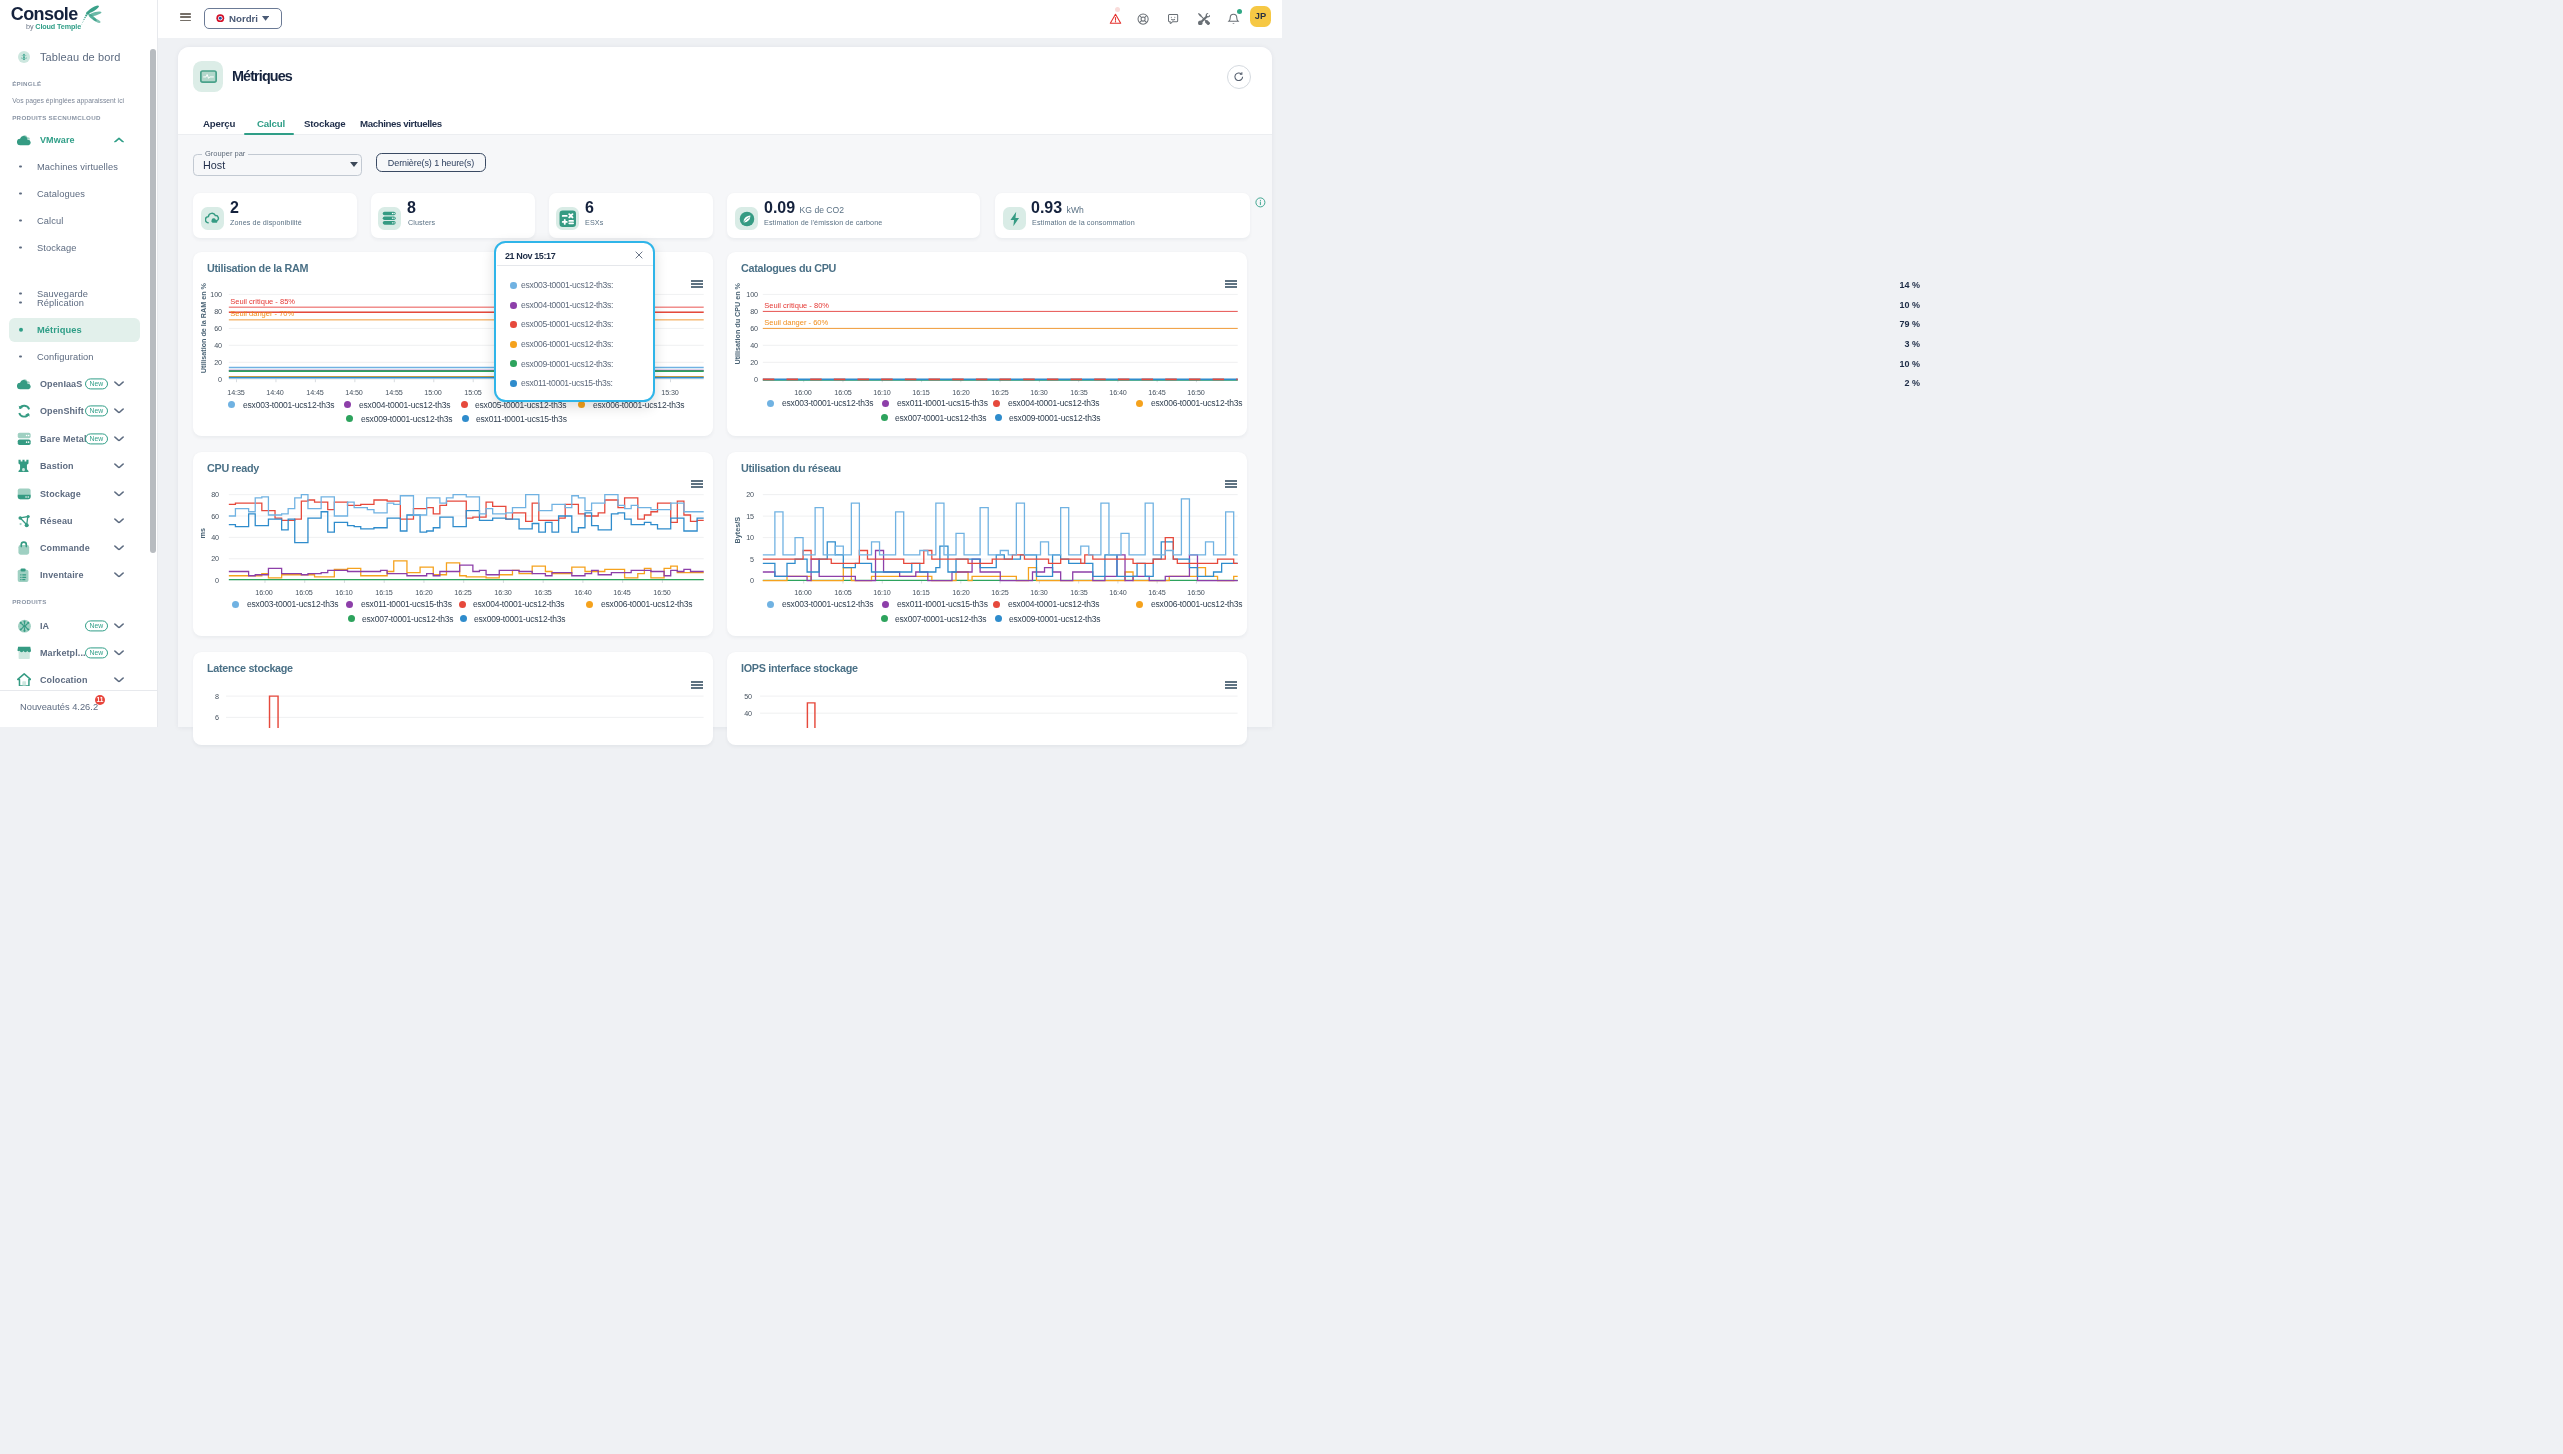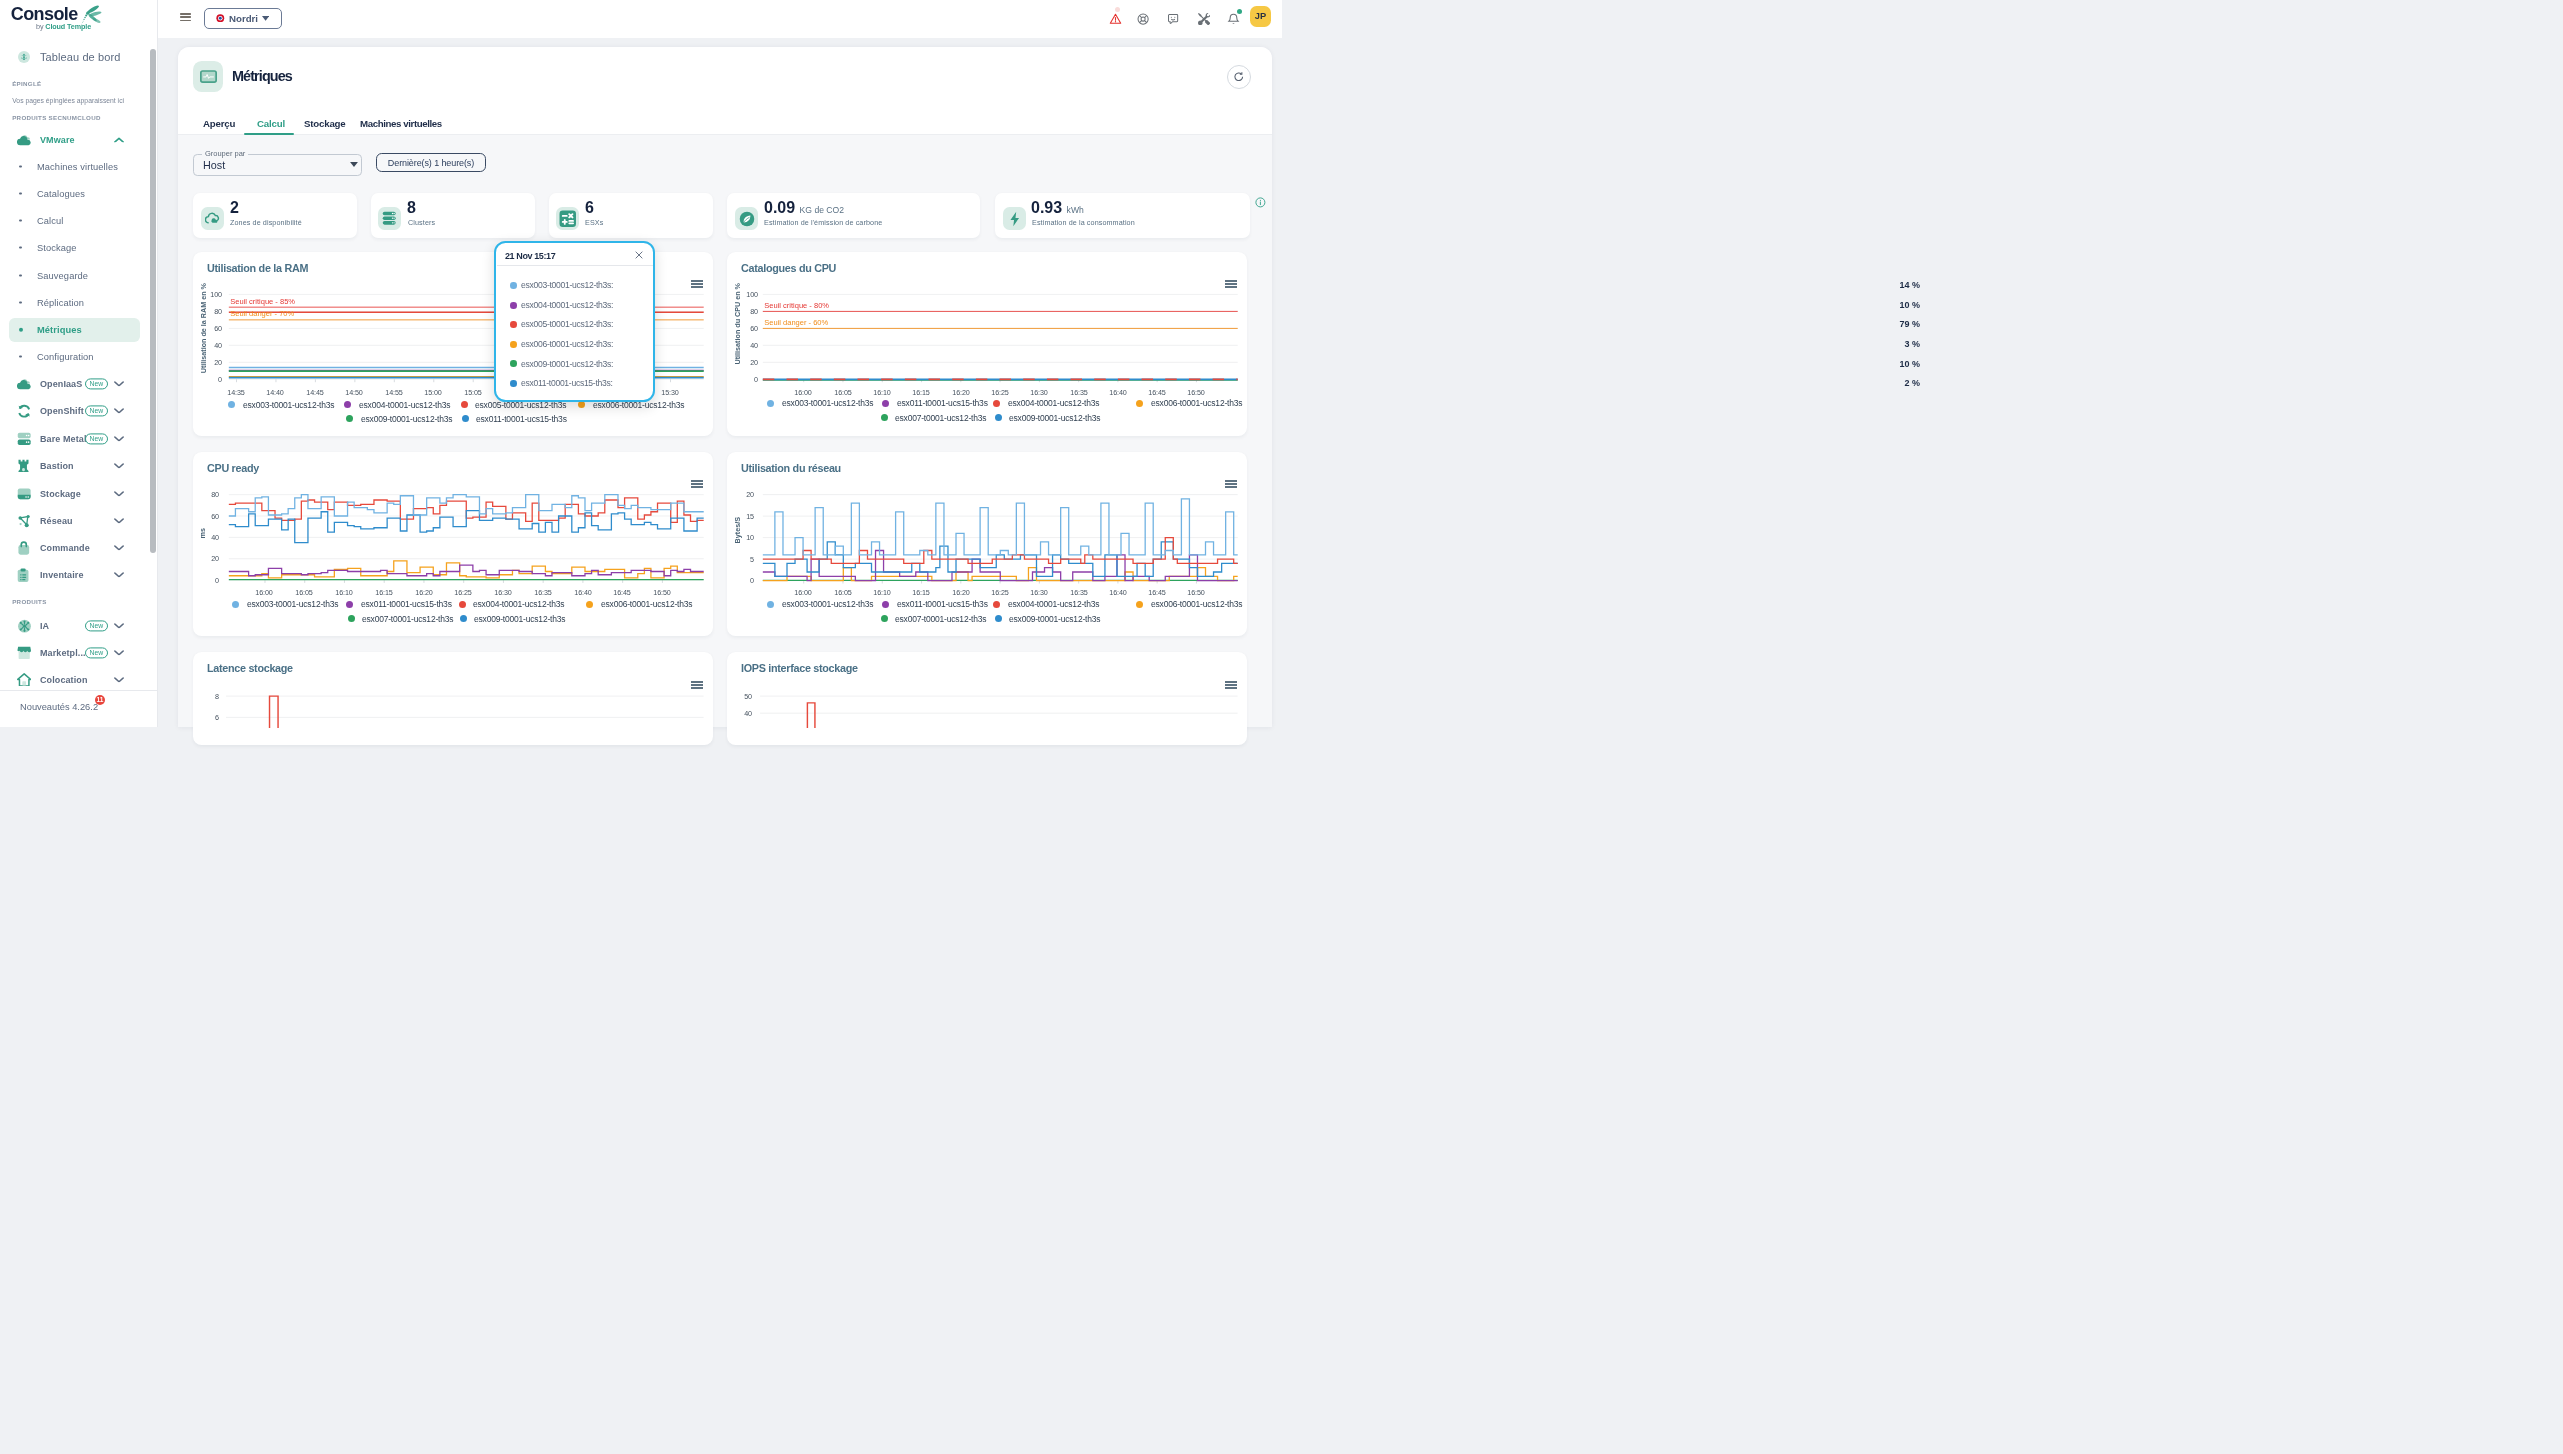--- a/index.html
+++ b/index.html
@@ -17,21 +17,21 @@
 .legtxt{position:absolute;font-size:8.5px;color:#303f50;transform:translateY(-50%);letter-spacing:-0.2px;}
 .ticklab{position:absolute;font-size:7.2px;color:#46525f;transform:translate(-50%,-50%);letter-spacing:-0.1px;}
 .ylab{position:absolute;font-size:7.2px;color:#46525f;transform:translate(-100%,-50%);letter-spacing:-0.1px;}
 .yaxis2{position:absolute;font-size:7.2px;font-weight:700;color:#4a6375;writing-mode:vertical-rl;transform:rotate(180deg);white-space:nowrap;}
 </style></head><body>
 
 <div class="abs" style="left:0;top:0;width:1282px;height:38px;background:#fff;"></div>
 <div class="abs" style="left:0;top:0;width:158px;height:727px;background:#fff;border-right:0.7px solid #e7e9ed;"></div>
 <div class="abs" style="left:150px;top:49px;width:5.7px;height:504px;border-radius:2.9px;background:#b8bcc0;"></div>
 <div class="abs" style="left:10.8px;top:4.3px;font-size:18px;font-weight:800;color:#15223d;letter-spacing:-0.6px;">Console</div>
-<div class="abs" style="left:36px;top:21.5px;font-size:7.2px;letter-spacing:-0.1px;color:#6b7687;">by <span style="color:#2f9e87;font-weight:700;">Cloud Temple</span></div>
+<div class="abs" style="left:26px;top:21.5px;font-size:7.2px;letter-spacing:-0.1px;color:#6b7687;">by <span style="color:#2f9e87;font-weight:700;">Cloud Temple</span></div>
 <svg class="abs" style="left:79px;top:4.3px;" width="23" height="23" viewBox="0 0 32 32">
 <g fill="#3aa189">
       <ellipse cx="19.5" cy="7.5" rx="9.5" ry="2.6" transform="rotate(-30 19.5 7.5)"></ellipse>
 <ellipse cx="23" cy="13.5" rx="8.5" ry="2.4" transform="rotate(-14 23 13.5)" opacity=".75"></ellipse>
 <ellipse cx="19" cy="19" rx="7" ry="2.2" transform="rotate(40 19 19)" opacity=".85"></ellipse>
 <ellipse cx="24.5" cy="23" rx="6" ry="2" transform="rotate(28 24.5 23)" opacity=".65"></ellipse>
 <circle cx="12.2" cy="12.8" r="2.3"></circle>
       <circle cx="10" cy="16" r="1.5"></circle>
 <circle cx="8.4" cy="18.8" r="1.1"></circle>
       <circle cx="7" cy="21.4" r="0.85"></circle>
@@ -77,21 +77,21 @@
     <div class="subtxt">Catalogues</div>
   </div>
 <div class="navitem" style="top:207px;">
     <div class="bullet"></div>
     <div class="subtxt">Calcul</div>
   </div>
 <div class="navitem" style="top:234px;">
     <div class="bullet"></div>
     <div class="subtxt">Stockage</div>
   </div>
-<div class="navitem" style="top:262px;">
+<div class="navitem" style="top:280px;">
     <div class="bullet"></div>
     <div class="subtxt">Sauvegarde</div>
   </div>
 <div class="navitem" style="top:289px;">
     <div class="bullet"></div>
     <div class="subtxt">Réplication</div>
   </div>
 <div class="navitem" style="top:316px;">
 <div class="abs" style="left:8.6px;top:1.8px;width:131px;height:24px;border-radius:5.7px;background:#e2f0eb;"></div>
 <div class="bullet" style="background:#2f9e87;width:4.3px;height:4.3px;left:18.7px;"></div>

